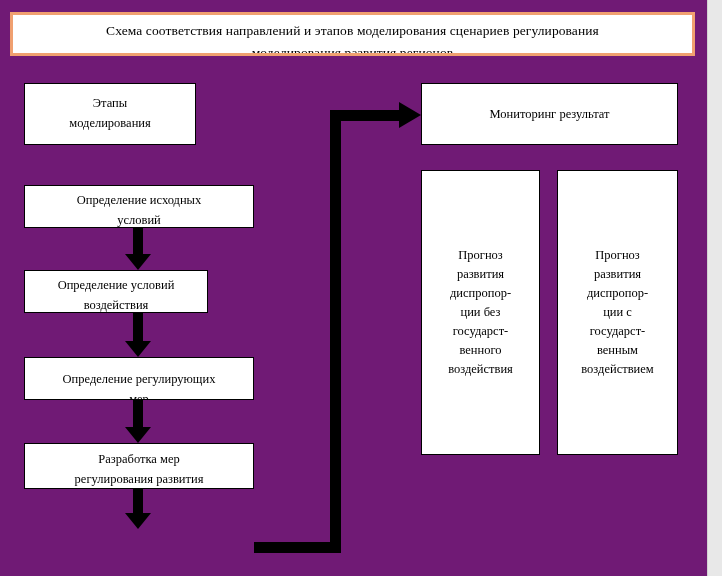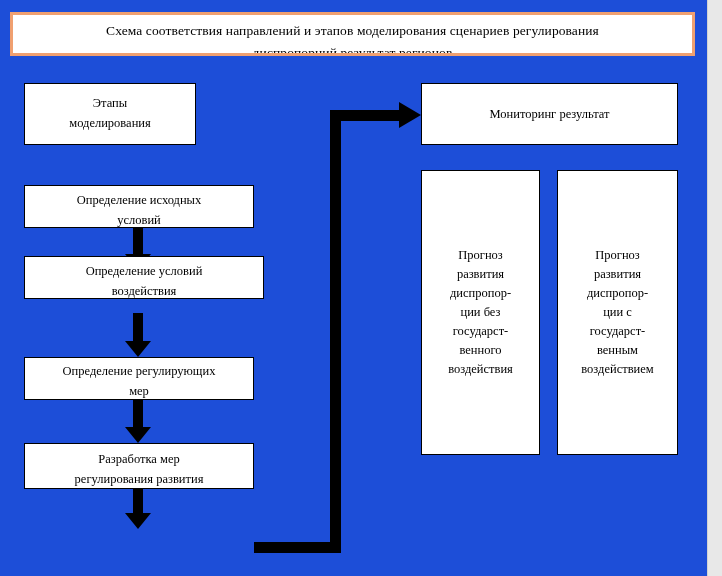--- a/index.html
+++ b/index.html
@@ -12,21 +12,21 @@
     height: 576px;
     overflow: hidden;
     font-family: "Liberation Serif", "DejaVu Serif", serif;
     position: relative;
   }
   #canvas {
     position: absolute;
     left: 0; top: 0;
     width: 722px;
     height: 576px;
-    background: #1d4ed8;
+    background: #701a75;
   }
   
   .title-box {
     position: absolute;
     left: 10px;
     top: 12px;
     width: 685px;
     height: 44px;
     border: 3px solid #f0a070;
     background: #ffffff;
@@ -60,25 +60,25 @@
     display: block;
     padding: 0 4px;
   }
   
   #box-stages      { left: 24px;  top: 83px;  width: 172px; height: 62px; }
   #box-stages .txt { padding-top: 9px; }
 
   #box-initial      { left: 24px;  top: 185px; width: 230px; height: 43px; }
   #box-initial .txt { padding-top: 4px; }
 
-  #box-impact       { left: 24px;  top: 256px; width: 240px; height: 43px; font-family: Liberation Serif, serif; }
+  #box-impact       { left: 24px;  top: 270px; width: 184px; height: 43px; font-family: Liberation Serif, serif; }
   #box-impact .txt  { padding-top: 4px; }
 
   #box-measures       { left: 24px;  top: 357px; width: 230px; height: 43px; }
-  #box-measures .txt  { padding-top: 3px; }
+  #box-measures .txt  { padding-top: 3px; margin-top: 8px; }
 
   #box-development      { left: 24px;  top: 443px; width: 230px; height: 46px; }
   #box-development .txt { padding-top: 5px; }
 
   #box-monitoring       { left: 24px;  top: 529px; width: 230px; height: 43px; }
   #box-monitoring .txt  { padding-top: 11px; }
 
   
   #box-result       { left: 421px; top: 83px;  width: 257px; height: 62px; }
   #box-result .txt  { padding-top: 20px; }
@@ -180,21 +180,21 @@
   }
 </style>
 </head>
 <body>
 
 <div id="canvas">
 
   <div class="title-box">
     <div class="title-inner">
       <span>Схема соответствия направлений и этапов моделирования сценариев регулирования</span>
-      <span class="title-line2">диспропорций результат регионов</span>
+      <span class="title-line2">моделирования развития регионов</span>
     </div>
   </div>
 
   <div class="pbox" id="box-initial">
     <span class="txt">Определение исходных<br>условий</span>
   </div>
 
   <div class="pbox" id="box-stages">
     <span class="txt">Этапы<br>моделирования</span>
   </div>

